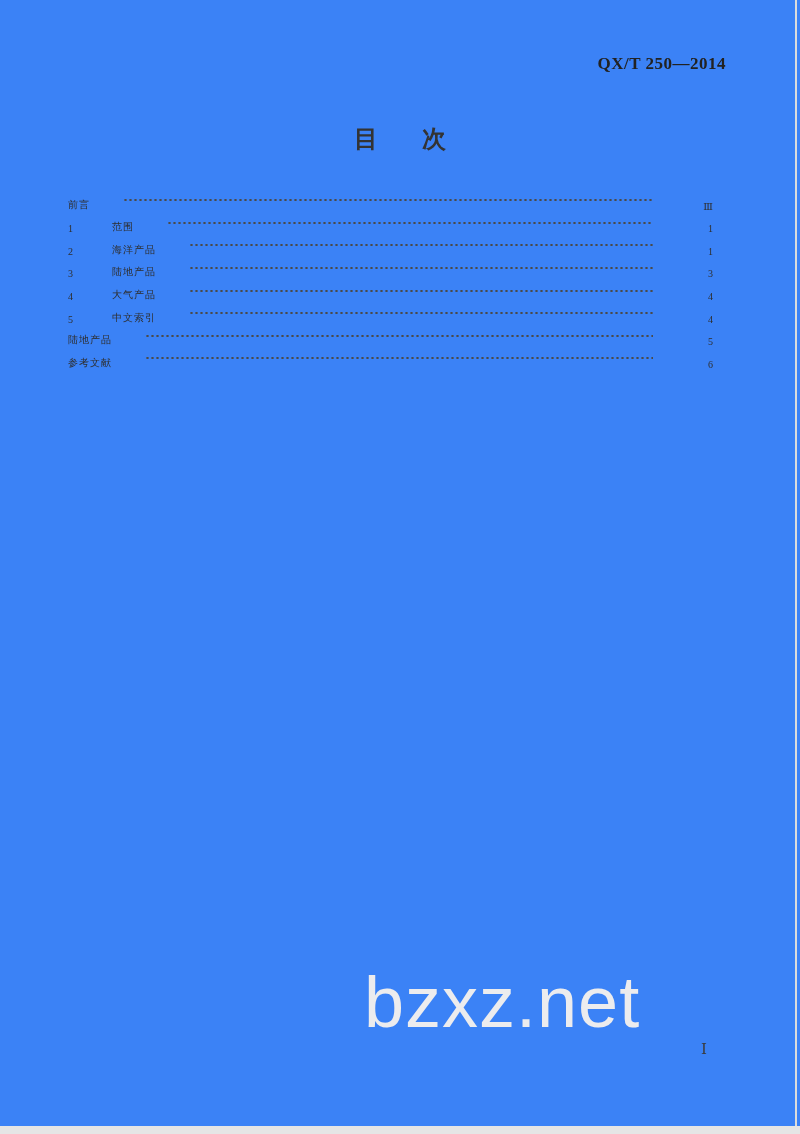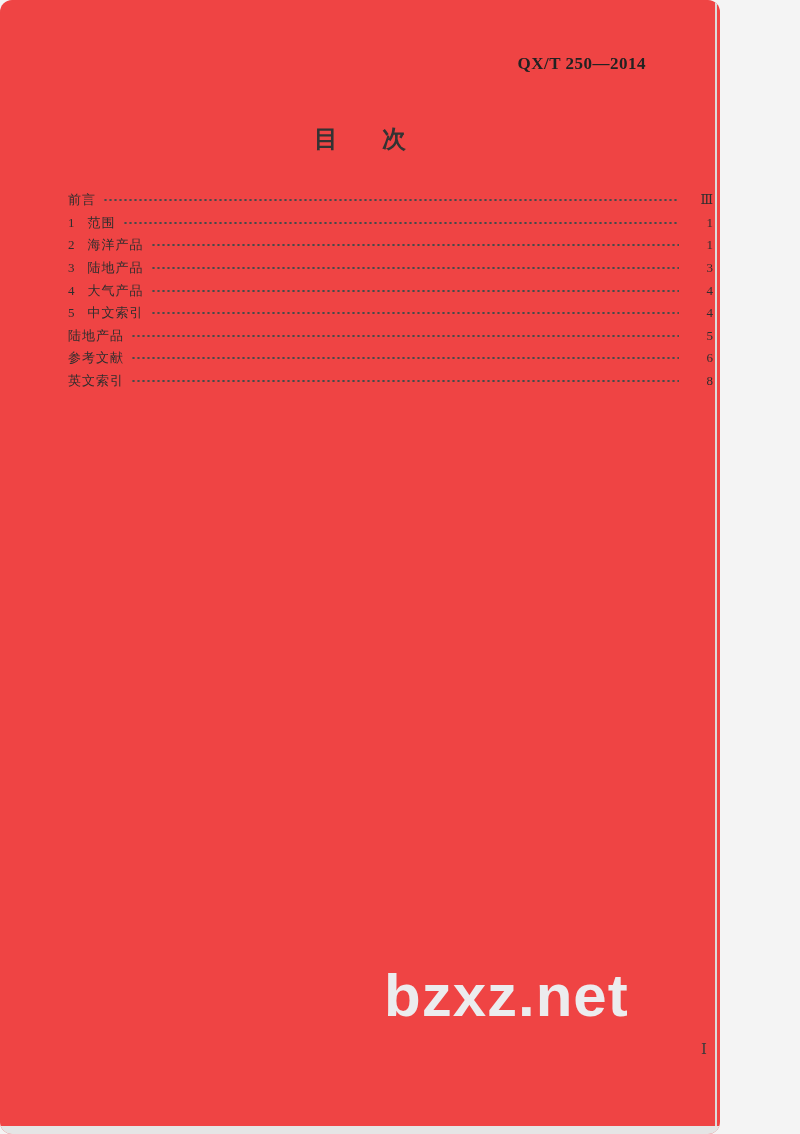--- a/index.html
+++ b/index.html
@@ -2,27 +2,26 @@
 <html><head>
 <meta charset="utf-8">
 <style>
   html, body {
     margin: 0;
     padding: 0;
     background: #f4f4f4;
   }
   .page {
     position: relative;
-    width: 720px;
+    width: 800px;
     height: 1134px;
-    background: #ef4444;
+    background: #3b82f6;
     overflow: hidden;
     font-family: "Liberation Serif", "DejaVu Serif", serif;
     color: #2e2e2e;
-    border-radius: 12px;
   }
   
   .edge-right {
     position: absolute;
     top: 0;
     bottom: 0;
     right: 3px;
     width: 2px;
     background: #dcdcdc;
   }
@@ -56,24 +55,25 @@
     color: #333333;
   }
   .toc {
     position: absolute;
     top: 189px;
     left: 68px;
     width: 645px;
   }
   .toc-row {
     display: flex;
-    align-items: center;
+    align-items: flex-end;
     height: 22.6px;
-    font-size: 13px;
+    font-size: 10px;
     color: #2e2e2e;
+    gap: 26px;
   }
   .toc-num {
     margin-right: 13px;
   }
   .toc-num:empty { display: none; }
   .toc-label {
     letter-spacing: 1px;
     white-space: nowrap;
   }
   .toc-dots {
@@ -85,25 +85,25 @@
     background-repeat: repeat-x;
     background-position: 0 center;
   }
   .toc-page {
     width: 28px;
     text-align: right;
     white-space: nowrap;
   }
   .watermark {
     position: absolute;
-    left: 384px;
+    left: 364px;
     top: 966px;
     font-family: "Liberation Sans", "DejaVu Sans", sans-serif;
-    font-weight: bold;
-    font-size: 60px;
+    font-weight: normal;
+    font-size: 72px;
     line-height: 1.0;
     letter-spacing: 1px;
     color: #ececee;
     user-select: none;
   }
   .page-num {
     position: absolute;
     left: 701px;
     top: 1040px;
     font-size: 15px;
@@ -176,26 +176,20 @@
       <span class="toc-page">5</span>
     </div>
 
     <div class="toc-row">
 
       <span class="toc-label">参考文献</span>
       <span class="toc-dots"></span>
       <span class="toc-page">6</span>
     </div>
 
-    <div class="toc-row">
-
-      <span class="toc-label">英文索引</span>
-      <span class="toc-dots"></span>
-      <span class="toc-page">8</span>
-    </div>
 
   </div>
 
   <div class="watermark">bzxz.net</div>
 
   <div class="page-num">Ⅰ</div>
 
 </div>
 
 </body></html>

